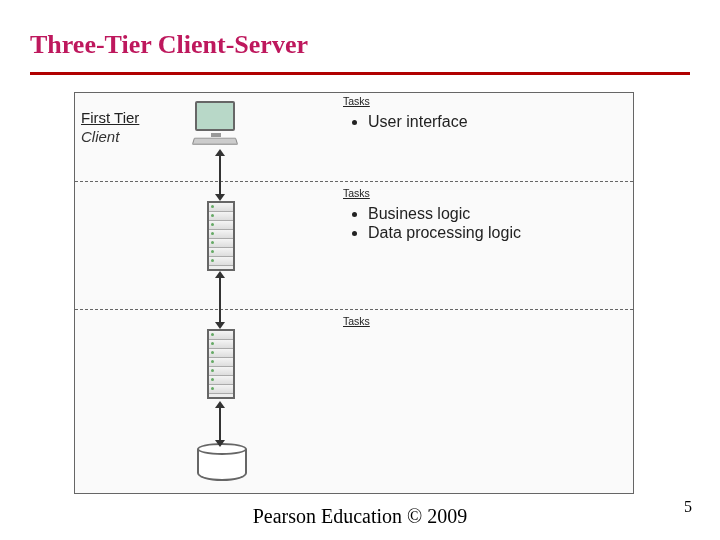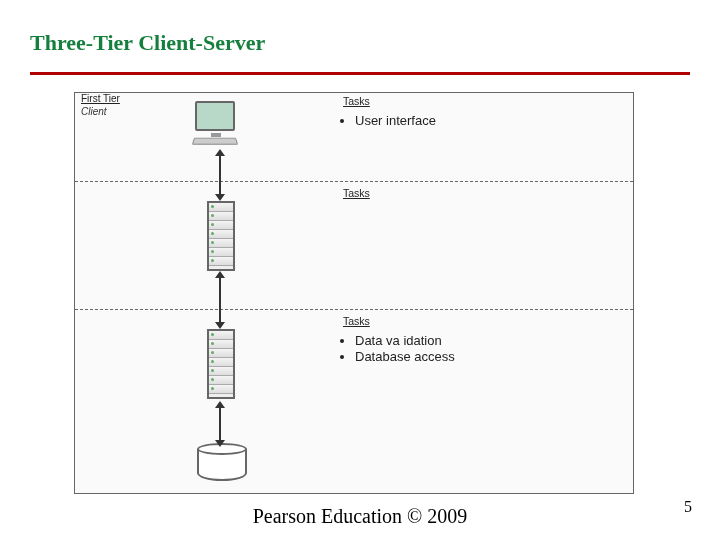--- a/index.html
+++ b/index.html
@@ -12,22 +12,22 @@
     overflow: hidden;
   }
   .slide {
     width: 100%;
     height: 100%;
     position: relative;
   }
   .title {
     font-family: "Times New Roman", Times, serif;
     font-weight: bold;
-    font-size: 22px;
-    color: #15803d;
+    font-size: 26px;
+    color: #be185d;
     padding: 30px 0 4px 30px;
   }
   .title-underline {
     position: absolute;
     left: 30px;
     right: 30px;
     top: 72px;
     height: 3px;
     background: #b00000;
   }
@@ -54,22 +54,22 @@
     left: 0;
     right: 0;
     border-top: 1px dashed #666;
   }
   .sep1 { top: 88px; }
   .sep2 { top: 216px; }
 
   .tier-labels {
     position: absolute;
     left: 6px;
-    top: 0;
-    font-size: 10px;
+    top: 16px;
+    font-size: 15px;
     color: #222;
   }
   .tier-labels .name {
     text-decoration: underline;
     font-weight: normal;
     margin-bottom: 2px;
   }
   .tier-labels .role {
     font-style: italic;
     color: #333;
@@ -78,23 +78,23 @@
     position: absolute;
     font-size: 10.5px;
     text-decoration: underline;
     left: 268px;
     top: 2px;
     color: #222;
     text-align: right;
   }
   .tasks-list {
     position: absolute;
-    left: 268px;
+    left: 281px;
     top: 20px;
-    font-size: 13px;
+    font-size: 16px;
     color: #222;
   }
   .tasks-list li {
     list-style: disc;
     margin-left: 12px;
     margin-bottom: 1px;
   }
 
   
   .desktop {
@@ -242,40 +242,40 @@
 
     <div class="desktop">
       <div class="monitor"></div>
       <div class="kb"></div>
     </div>
 
     <div class="dashed-sep sep1"></div>
 
     <div class="tier tier2">
       <div class="tasks-head">Tasks</div>
+      <ul class="tasks-list">
+        <li>Business logic</li>
+        <li>Data processing logic</li>
+      </ul>
     </div>
 
     <div class="server server2">
       <div class="unit"></div>
         <div class="unit"></div>
         <div class="unit"></div>
       <div class="unit"></div>
         <div class="unit"></div>
         <div class="unit"></div>
         <div class="unit"></div>
     </div>
 
     <div class="dashed-sep sep2"></div>
 
     <div class="tier tier3">
       <div class="tasks-head">Tasks</div>
-      <ul class="tasks-list">
-        <li>Data va idation</li>
-        <li>Database access</li>
-      </ul>
     </div>
 
     <div class="server server3">
       <div class="unit"></div>
         <div class="unit"></div>
         <div class="unit"></div>
       <div class="unit"></div>
         <div class="unit"></div>
         <div class="unit"></div>
         <div class="unit"></div>

